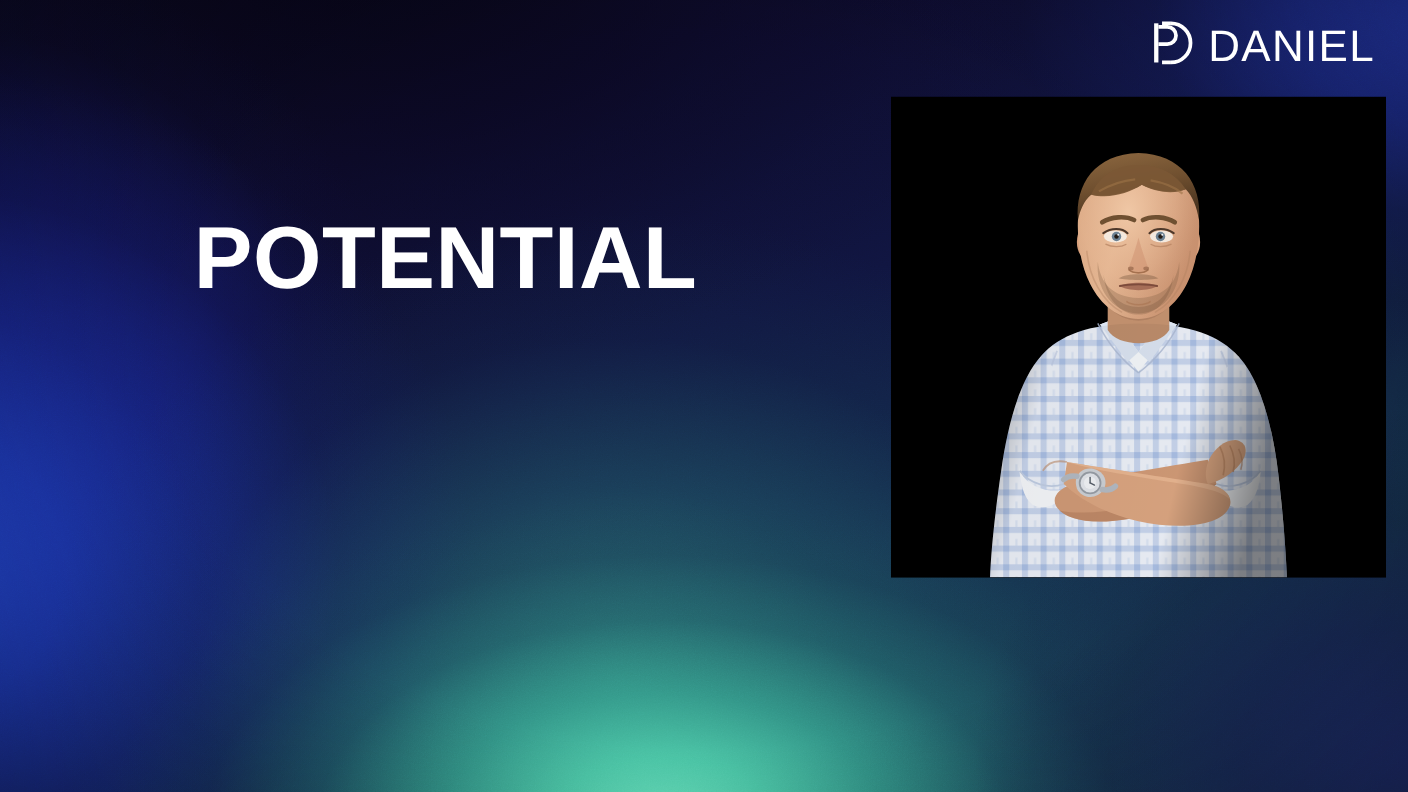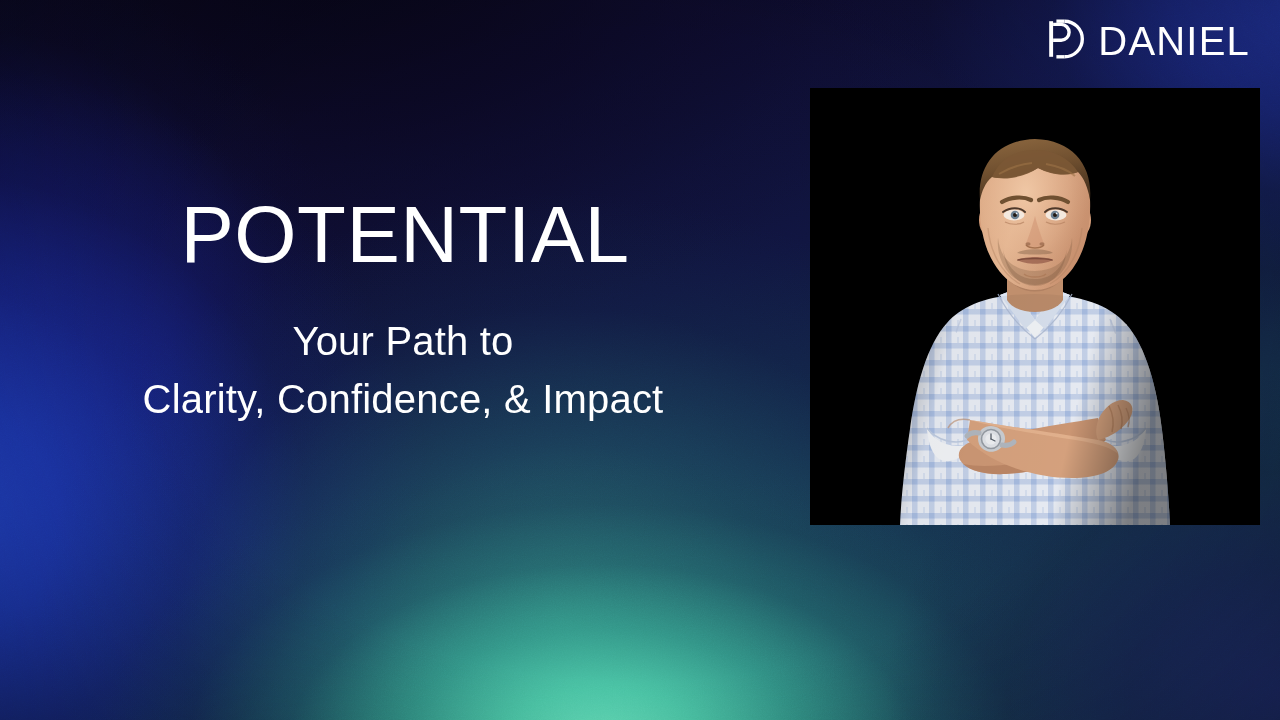--- a/index.html
+++ b/index.html
@@ -143,21 +143,21 @@
     position: absolute;
     left: 0;
     top: 186px;
     width: 790px;
     z-index: 5;
     text-align: center;
   }
   #title {
     color: #ffffff;
     font-size: 80px;
-    font-weight: 400;
+    font-weight: 700;
     line-height: 1.22;
     letter-spacing: 0.5px;
     margin: 0;
     padding: 0 44px 0 64px;
   }
   #title .line { display: block; }
   #subtitle {
     margin: 28px 0 0 0;
     padding: 0 44px 0 60px;
     color: #ffffff;
@@ -221,24 +221,20 @@
     </span>
     <span class="logo-word">
       <span class="thin">DANIEL</span>
     </span>
   </div>
 
   <div id="text-block">
     <h1 id="title">
       <span class="line">POTENTIAL</span>
     </h1>
-    <div id="subtitle">
-      <span class="line">Your Path to</span>
-      <span class="line">Clarity, Confidence, &amp; Impact</span>
-    </div>
   </div>
 
   <div id="photo">
     <svg viewBox="0 0 450 437" preserveAspectRatio="xMidYMid slice" aria-hidden="true">
       <defs>
 
         <pattern id="plaid" width="17" height="17" patternUnits="userSpaceOnUse">
           <rect width="17" height="17" fill="#eff3fb"></rect>
           <rect x="0" y="0" width="17" height="5.5" fill="#c3d2ee" opacity="0.85"></rect>
           <rect x="0" y="0" width="5.5" height="17" fill="#c3d2ee" opacity="0.85"></rect>

